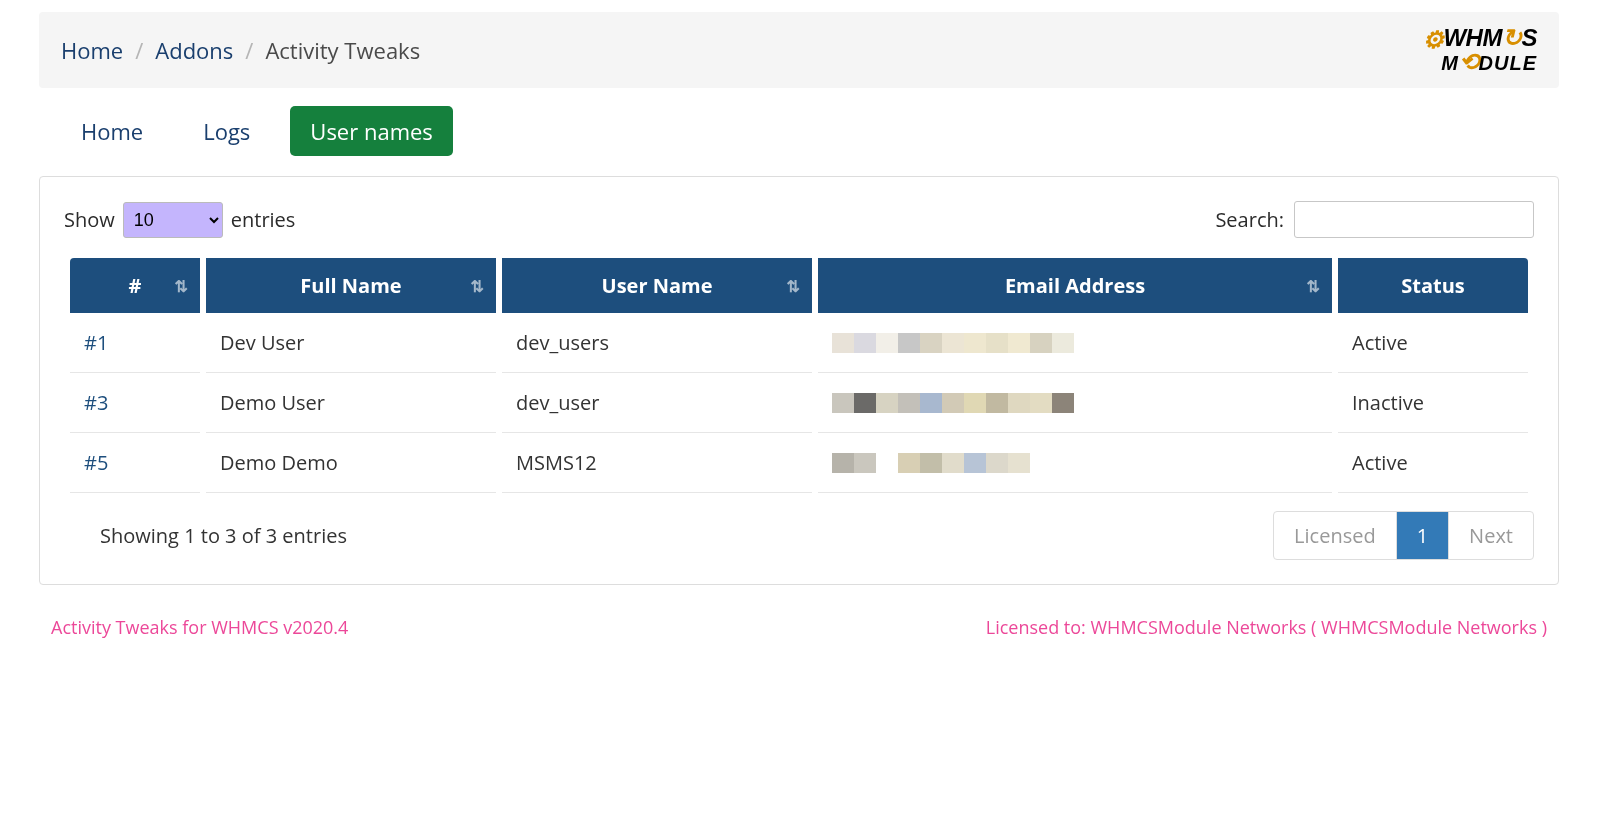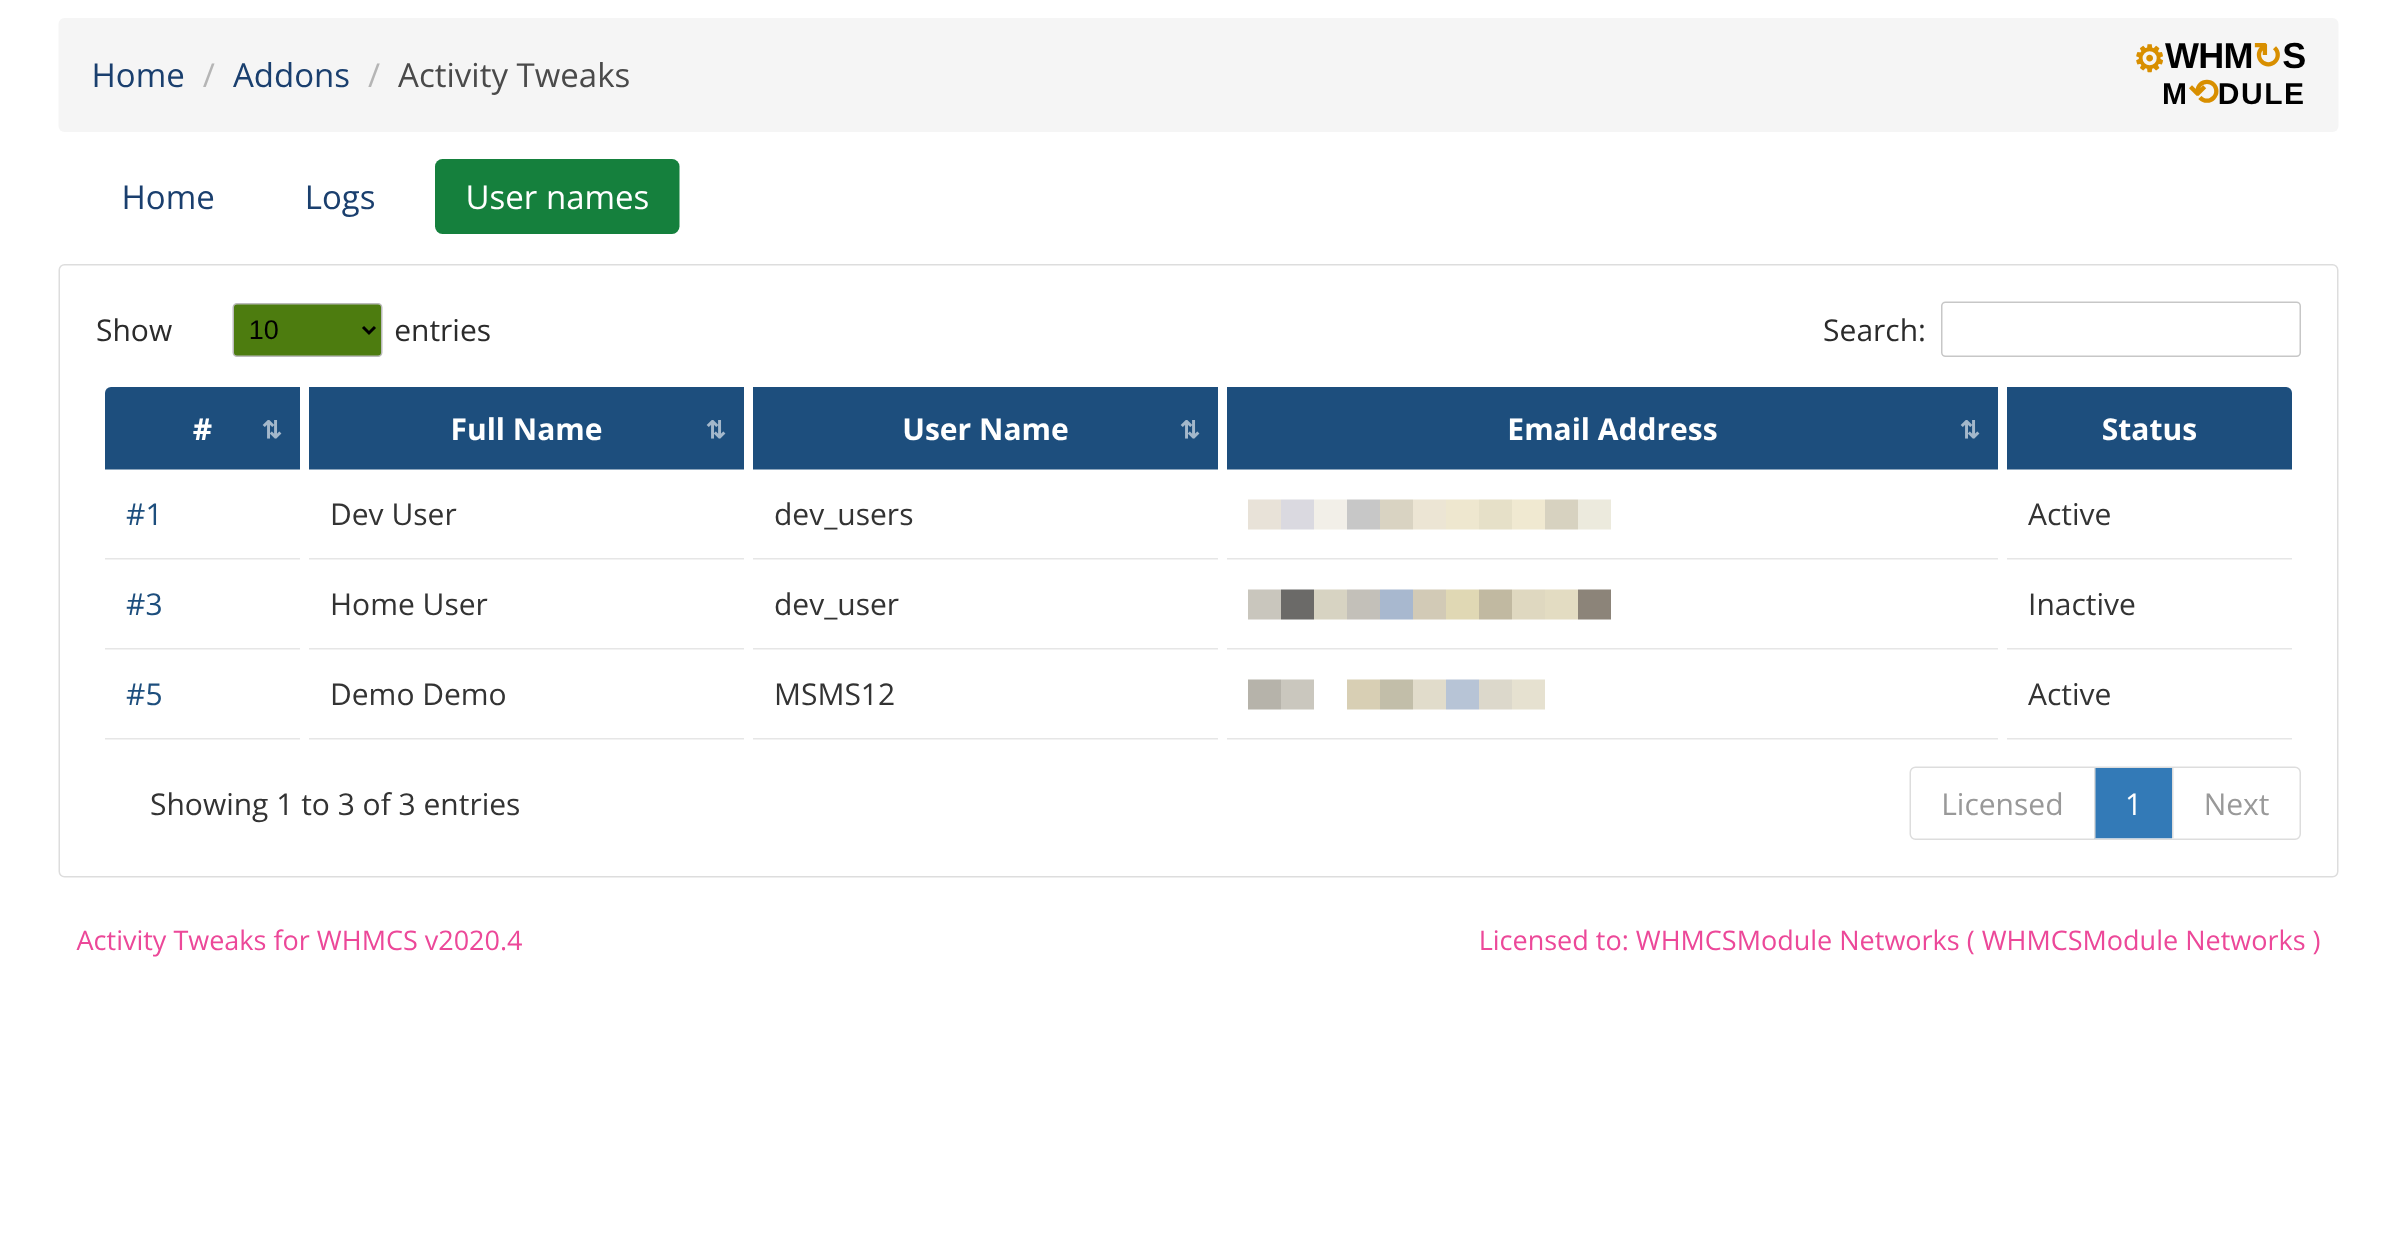--- a/index.html
+++ b/index.html
@@ -8,28 +8,28 @@
   .breadcrumb-bar { display: flex; align-items: center; justify-content: space-between; background: #f5f5f5; border-radius: 4px; padding: 14px 22px; margin: 12px 0 18px 0; }
   .breadcrumb { display: flex; align-items: center; gap: 12px; font-size: 22px; }
   .breadcrumb a { color: #1a3f6e; text-decoration: none; }
   .breadcrumb .sep { color: #b5b5b5; }
   .breadcrumb .current { color: #4a4a4a; }
   .logo-text { font-weight: 800; font-size: 24px; letter-spacing: -0.5px; position: relative; display: inline-block; line-height: 1.0; }
   .logo-top { color: #000; }
   .logo-bot { color: #000; font-size: 20px; letter-spacing: 1px; }
   .logo-gear { color: #d88f00; display: inline-block; transform: translateY(2px); }
   .logo-swoosh { color: #d88f00; font-weight: 900; }
-  .logo-wrap { text-align: right; font-family: Arial, sans-serif; }
+  .logo-wrap { text-align: right; font-family: Arial, sans-serif; font-style: italic; }
   .tabs { display: flex; gap: 20px; padding: 0 22px 20px 22px; font-size: 22px; }
   .tabs .tab { color: #1a3f6e; padding: 10px 20px; border-radius: 5px; cursor: pointer; }
   .tabs .tab.active { background: #15803d; color: #fff; }
   .panel { border: 1px solid #ddd; border-radius: 4px; padding: 24px; margin: 0 0 24px 0; }
   .controls-top { display: flex; justify-content: space-between; align-items: center; margin-bottom: 20px; font-size: 20px; }
   .show-entries { display: flex; align-items: center; gap: 8px; }
-  .show-entries select { font-size: 18px; padding: 6px 6px; border: 1px solid #bbb; border-radius: 3px; background: #4d7c0f; width: 100px; margin-left: 32px; }
+  .show-entries select { font-size: 18px; padding: 6px 6px; border: 1px solid #bbb; border-radius: 3px; background: #c4b5fd; width: 100px; }
   .search-wrap { display: flex; align-items: center; gap: 10px; }
   .search-wrap input { font-size: 18px; padding: 7px 10px; border: 1px solid #c7c7c7; border-radius: 3px; width: 240px; }
   table.data { width: 100%; border-collapse: separate; border-spacing: 6px 0; }
   table.data thead th { background: #1d4e7d; color: #fff; font-size: 20px; font-weight: 700; padding: 14px 14px; position: relative; text-align: center; }
   table.data thead th:first-child { border-top-left-radius: 4px; }
   table.data thead th:last-child { border-top-right-radius: 4px; }
   .sort-icon { position: absolute; right: 12px; top: 50%; transform: translateY(-50%); font-size: 16px; opacity: 0.6; }
   table.data tbody td { padding: 16px 14px; font-size: 20px; border-bottom: 1px solid #e6e6e6; color: #333; }
   table.data tbody td.idcell { color: #1d4e7d; }
   .pixelated { display: flex; gap: 0; }
@@ -124,21 +124,21 @@
                 <span style="background: rgb(230, 224, 200);"></span>
                 <span style="background: rgb(240, 233, 209);"></span>
                 <span style="background: rgb(215, 210, 192);"></span>
                 <span style="background: rgb(236, 234, 221);"></span>
               </div>
             </td>
             <td>Active</td>
           </tr>
           <tr>
             <td class="idcell">#3</td>
-            <td>Home User</td>
+            <td>Demo User</td>
             <td>dev_user</td>
             <td>
               <div class="pixelated">
                 <span style="background: rgb(201, 198, 189);"></span>
                 <span style="background: rgb(107, 106, 104);"></span>
                 <span style="background: rgb(215, 211, 194);"></span>
                 <span style="background: rgb(195, 192, 185);"></span>
                 <span style="background: rgb(168, 184, 207);"></span>
                 <span style="background: rgb(210, 202, 182);"></span>
                 <span style="background: rgb(224, 216, 180);"></span>

